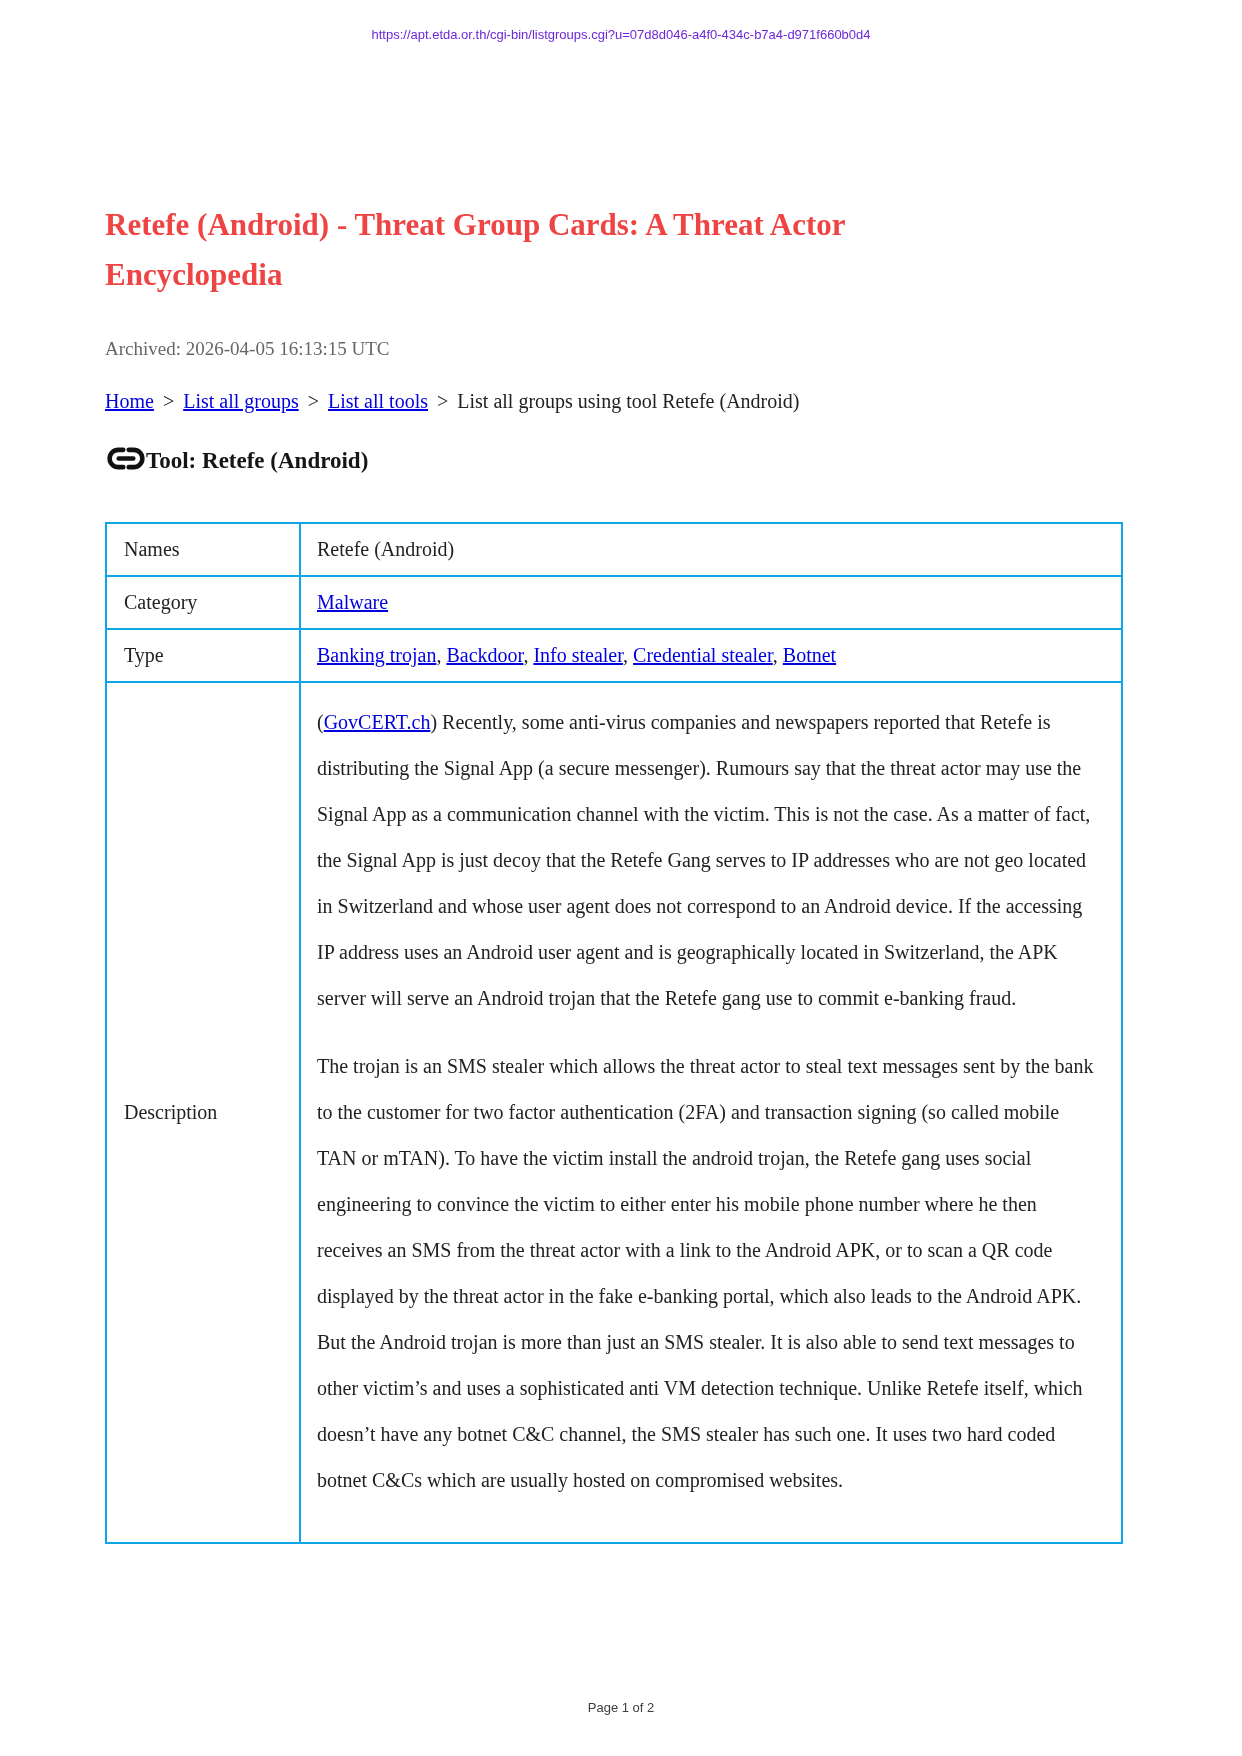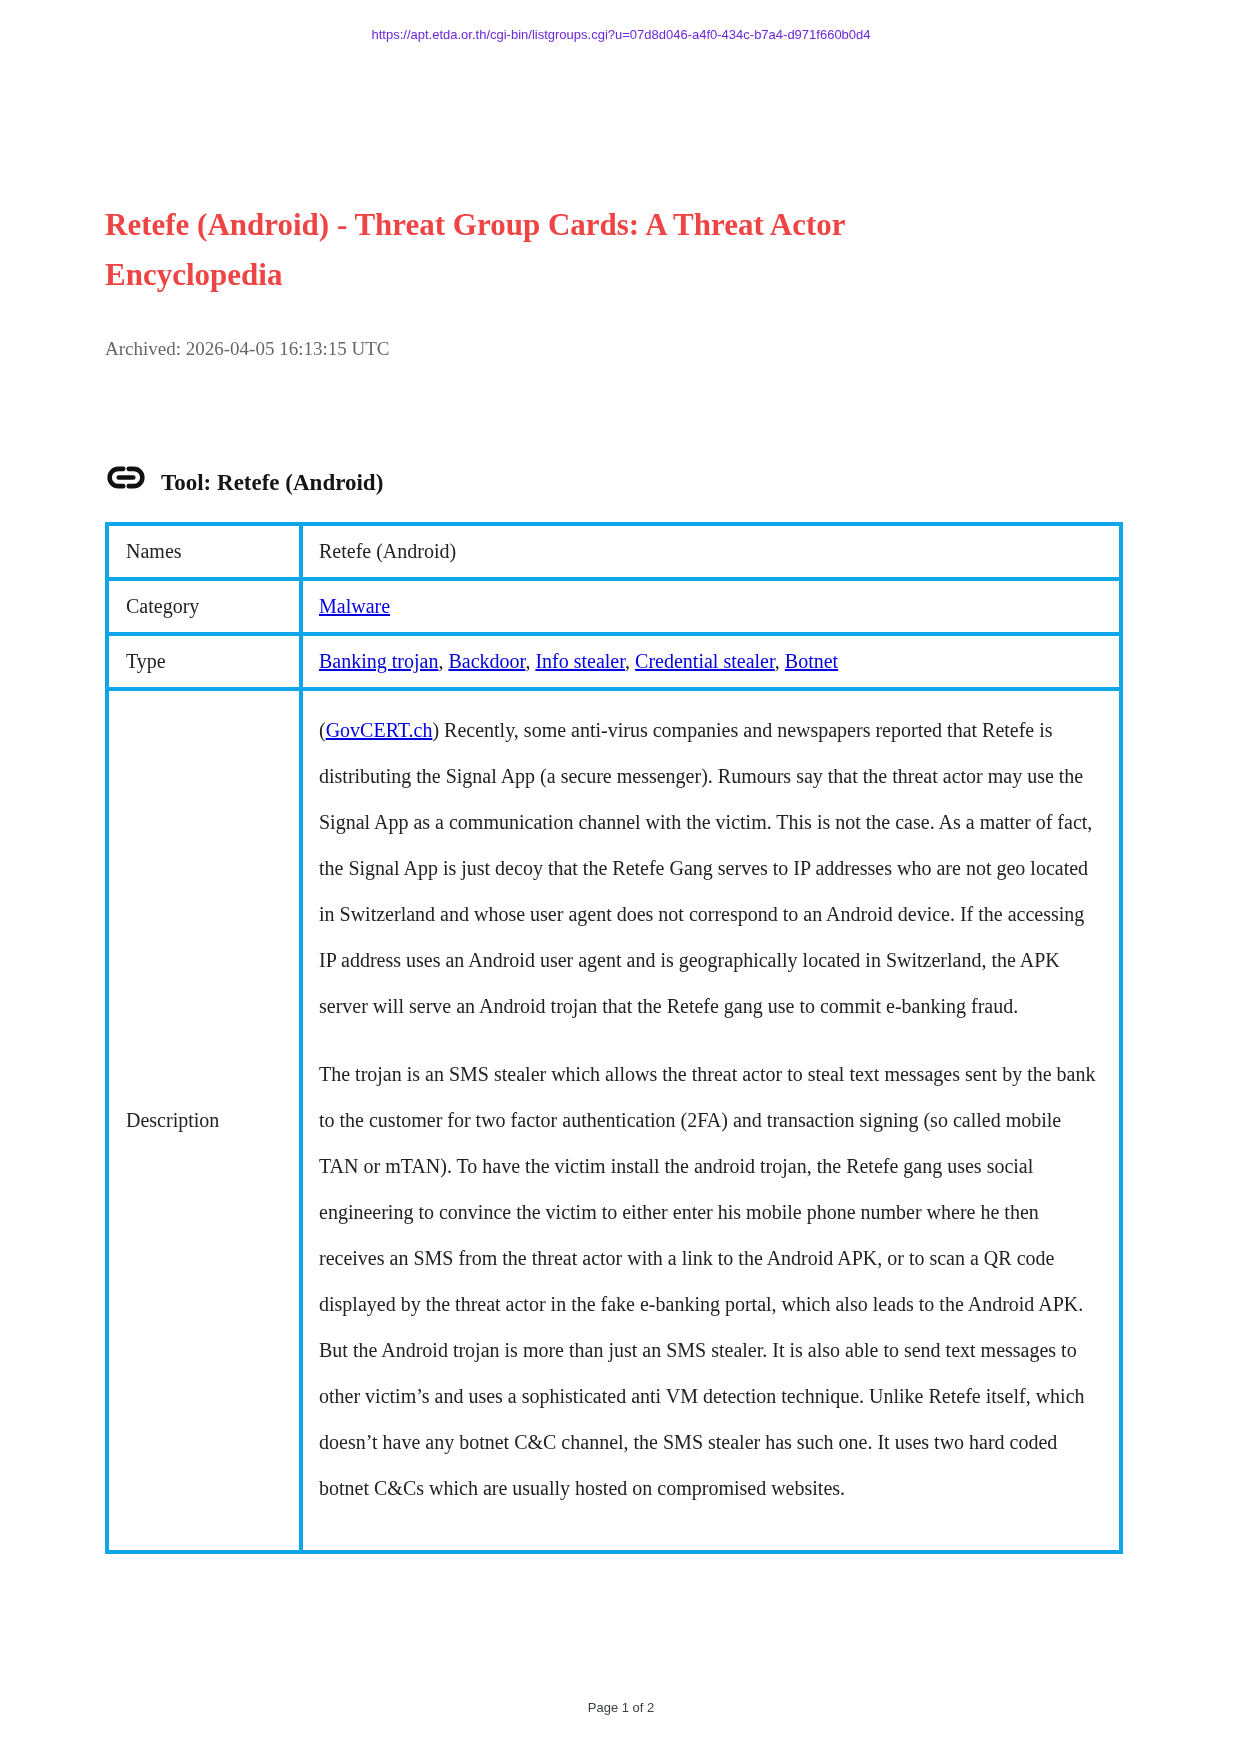--- a/index.html
+++ b/index.html
@@ -36,36 +36,36 @@
   .breadcrumb {
     position: absolute; left: 105px; top: 390px;
     font-size: 20px; color: #222222;
   }
   .breadcrumb .sep { margin: 0 4px; color: #222222; }
 
   a.link { color: #0000e0; text-decoration: underline; cursor: pointer; }
 
   .tool-heading {
     position: absolute; left: 106px; top: 448px;
-    display: flex; align-items: flex-start; gap: 15px; margin-top: 22px;
+    display: flex; align-items: center; 
   }
   .tool-heading .link-glyph { display: inline-flex; margin-top: -6px; }
   .tool-heading .label {
     font-size: 23px; font-weight: bold; color: #151515;
   }
 
   table.info-table {
     position: absolute; left: 105px; top: 522px;
     width: 1018px;
     border-collapse: collapse;
     table-layout: fixed;
     font-size: 20px; color: #222222;
   }
   .info-table td {
-    border: 4px solid #0ea5e9;
+    border: 2px solid #0ea5e9;
     vertical-align: middle;
   }
   .info-table td.label-cell {
     width: 194px;
     padding: 14px 10px 14px 17px;
   }
   .info-table td.value-cell {
     padding: 14px 18px 14px 16px;
   }
   .info-table td.desc-cell {
@@ -90,20 +90,29 @@
 <body>
 
 <div class="page">
 
   <div class="header-url">https://apt.etda.or.th/cgi-bin/listgroups.cgi?u=07d8d046-a4f0-434c-b7a4-d971f660b0d4</div>
 
   <h1 class="title">Retefe (Android) - Threat Group Cards: A Threat Actor Encyclopedia</h1>
 
   <div class="archived">Archived: 2026-04-05 16:13:15 UTC</div>
 
+  <div class="breadcrumb">
+    <a class="link">Home</a>
+    <span class="sep">&gt;</span>
+    <a class="link">List all groups</a>
+    <span class="sep">&gt;</span>
+    <a class="link">List all tools</a>
+    <span class="sep">&gt;</span>
+    <span>List all groups using tool Retefe (Android)</span>
+  </div>
 
   <div class="tool-heading">
     <span class="link-glyph">
       <svg width="40" height="27" viewBox="0 0 44 28" fill="none" xmlns="http://www.w3.org/2000/svg">
         <path d="M19 4.5 H13.5 a9.5 9.5 0 0 0 0 19 H19" stroke="#111111" stroke-width="5" stroke-linecap="round"></path>
         <path d="M25 4.5 h5.5 a9.5 9.5 0 0 1 0 19 H25" stroke="#111111" stroke-width="5" stroke-linecap="round"></path>
         <path d="M14 14 h16" stroke="#111111" stroke-width="5" stroke-linecap="round"></path>
       </svg>
     </span>
     <span class="label">Tool: Retefe (Android)</span>

